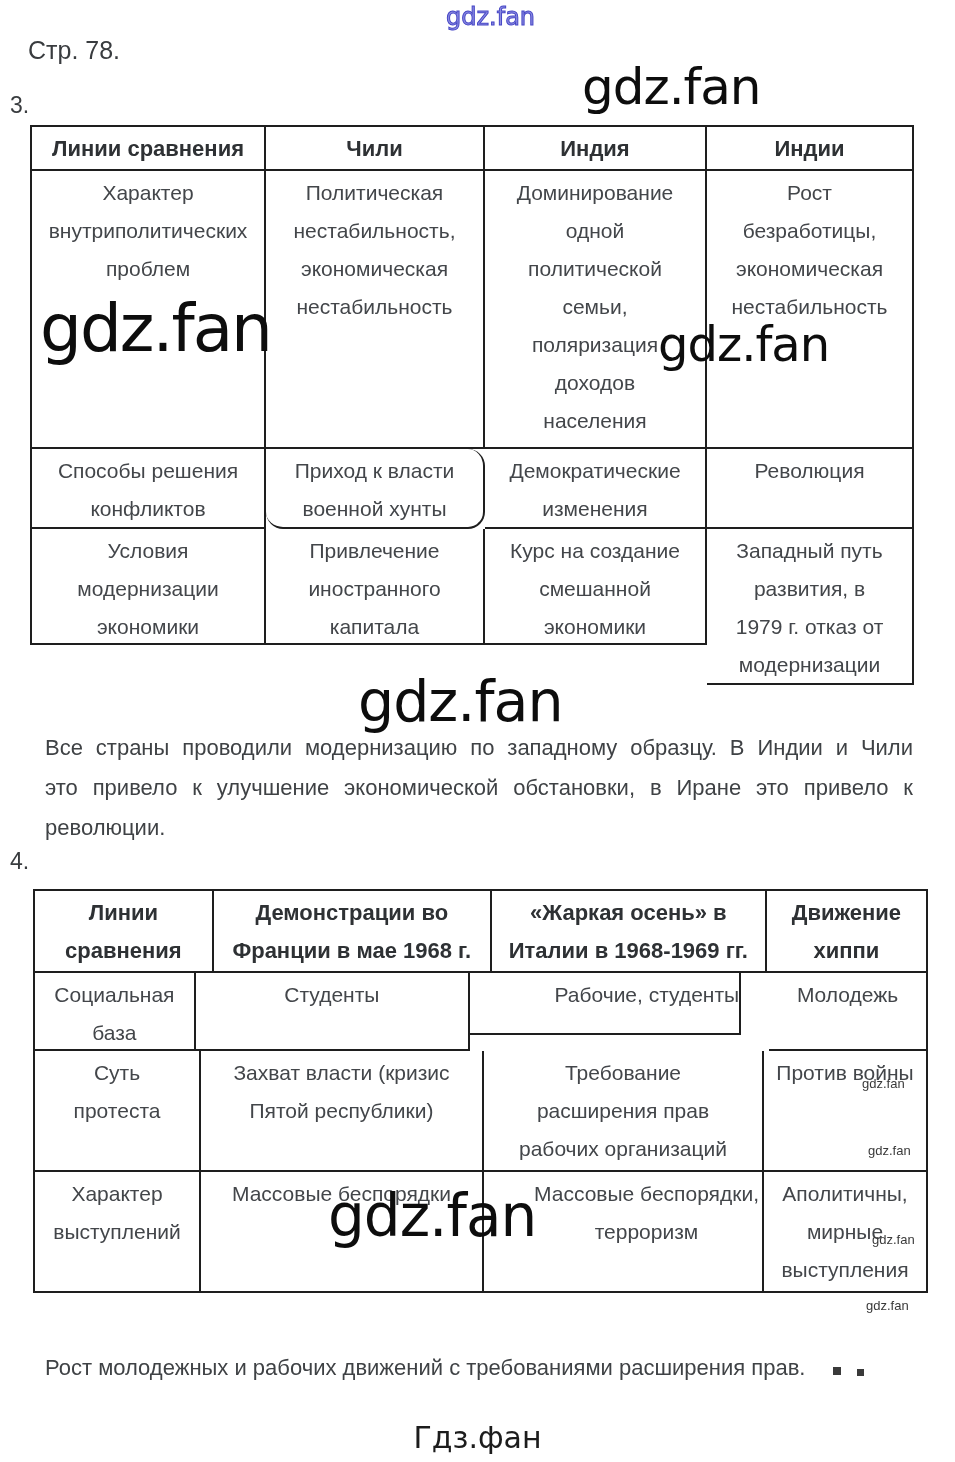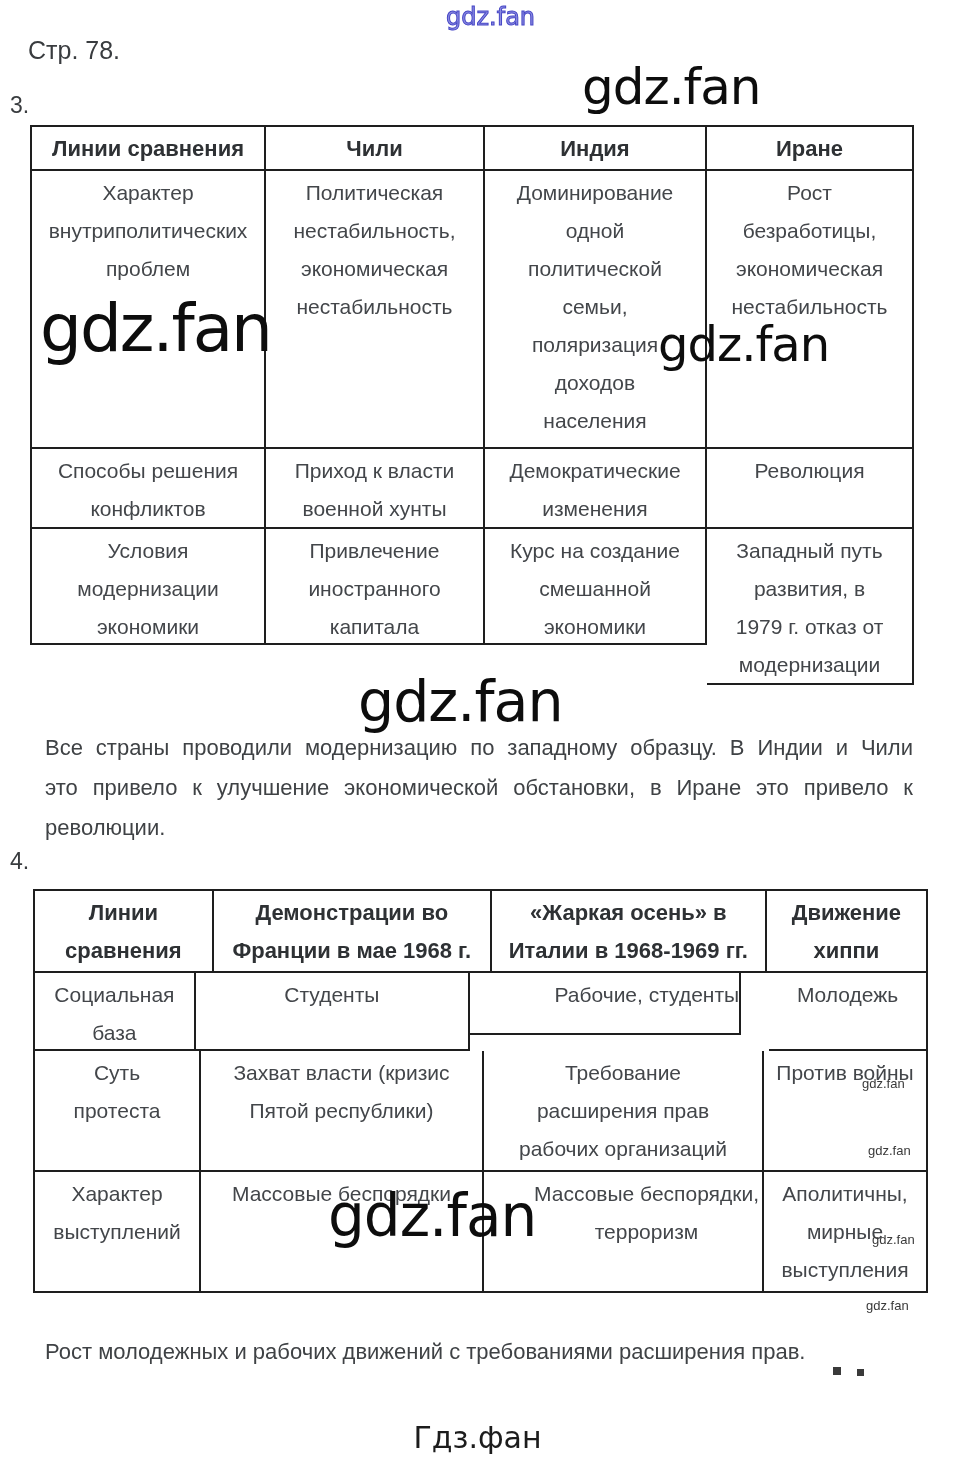--- a/index.html
+++ b/index.html
@@ -21,21 +21,21 @@
     white-space:pre-line;overflow:hidden;padding-top:3px;
   }
   .tcell.first{border-left:2px solid #1e1e1e;}
   .th{font-weight:bold;font-size:22px;color:#2e3134;}
 
   
   .para{
     font-size:22px;line-height:40px;color:#3f4245;
     white-space:pre-line;text-align:justify;text-align-last:justify;
   }
-  .para.single{text-align:right;text-align-last:left;white-space:normal;}
+  .para.single{text-align:right;text-align-last:left;white-space:normal;margin-top:16px;}
 
   
   .wm{font-family:"DejaVu Sans",sans-serif;color:#0d0d0d;letter-spacing:-1px;pointer-events:none;}
   .wm-outline{
     color:#8a8ae0;-webkit-text-stroke:1px #4646c6;letter-spacing:0;
   }
   .wm-small{font-size:13px;letter-spacing:0;color:#3a3a3a;font-family:"Liberation Sans",sans-serif;}
 
   .sq{position:absolute;background:#3a3a3a;}
   .footer{
@@ -54,21 +54,21 @@
 
   <div class="abs wm" style="left:582px;top:58px;font-size:50px;">gdz.fan</div>
 
   <div class="abs secnum" style="left:10px;top:92px;">3.</div>
 
   <div class="tbl" style="left:30px;top:125px;width:884px;">
     <div class="trow">
       <div class="tcell th first" style="width:236px;height:44px;">Линии сравнения</div>
       <div class="tcell th" style="width:219px;height:44px;">Чили</div>
       <div class="tcell th" style="width:222px;height:44px;">Индия</div>
-      <div class="tcell th" style="width:207px;height:44px;">Иране</div>
+      <div class="tcell th" style="width:207px;height:44px;">Индии</div>
     </div>
     <div class="trow">
       <div class="tcell first" style="width:236px;height:278px;">Характер
 внутриполитических
 проблем</div>
       <div class="tcell" style="width:219px;height:278px;">Политическая
 нестабильность,
 экономическая
 нестабильность</div>
       <div class="tcell" style="width:222px;height:278px;">Доминирование
@@ -79,21 +79,21 @@
 доходов
 населения</div>
       <div class="tcell" style="width:207px;height:278px;">Рост
 безработицы,
 экономическая
 нестабильность</div>
     </div>
     <div class="trow">
       <div class="tcell first" style="width:236px;height:80px;">Способы решения
 конфликтов</div>
-      <div class="tcell" style="width:219px;height:80px;">Приход к власти
+      <div class="tcell" style="width:219px;height:80px;border-radius:17px;">Приход к власти
 военной хунты</div>
       <div class="tcell" style="width:222px;height:80px;">Демократические
 изменения</div>
       <div class="tcell" style="width:207px;height:80px;">Революция</div>
     </div>
     <div class="trow stagger">
       <div class="tcell first" style="width:236px;height:116px;">Условия
 модернизации
 экономики</div>
       <div class="tcell" style="width:219px;height:116px;">Привлечение

